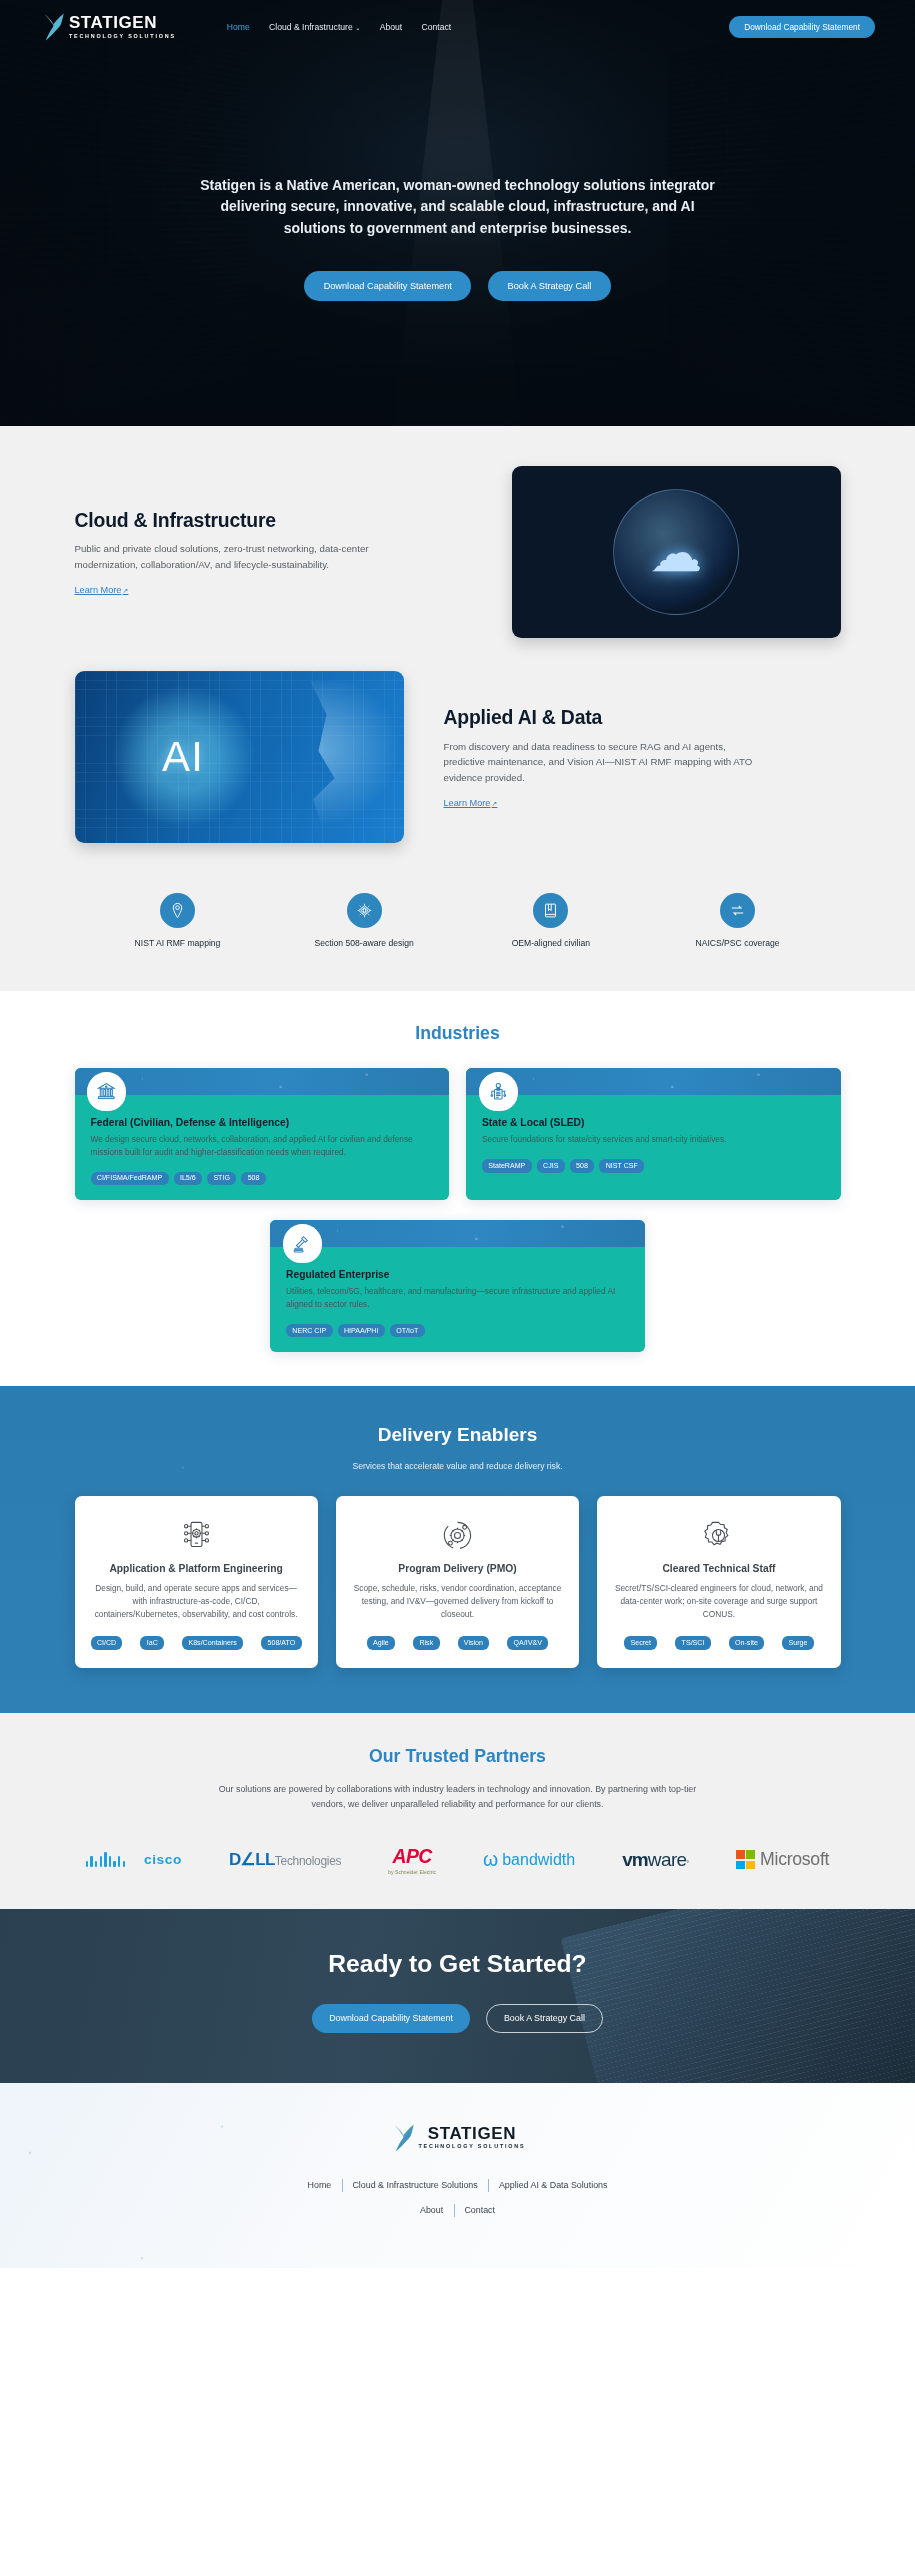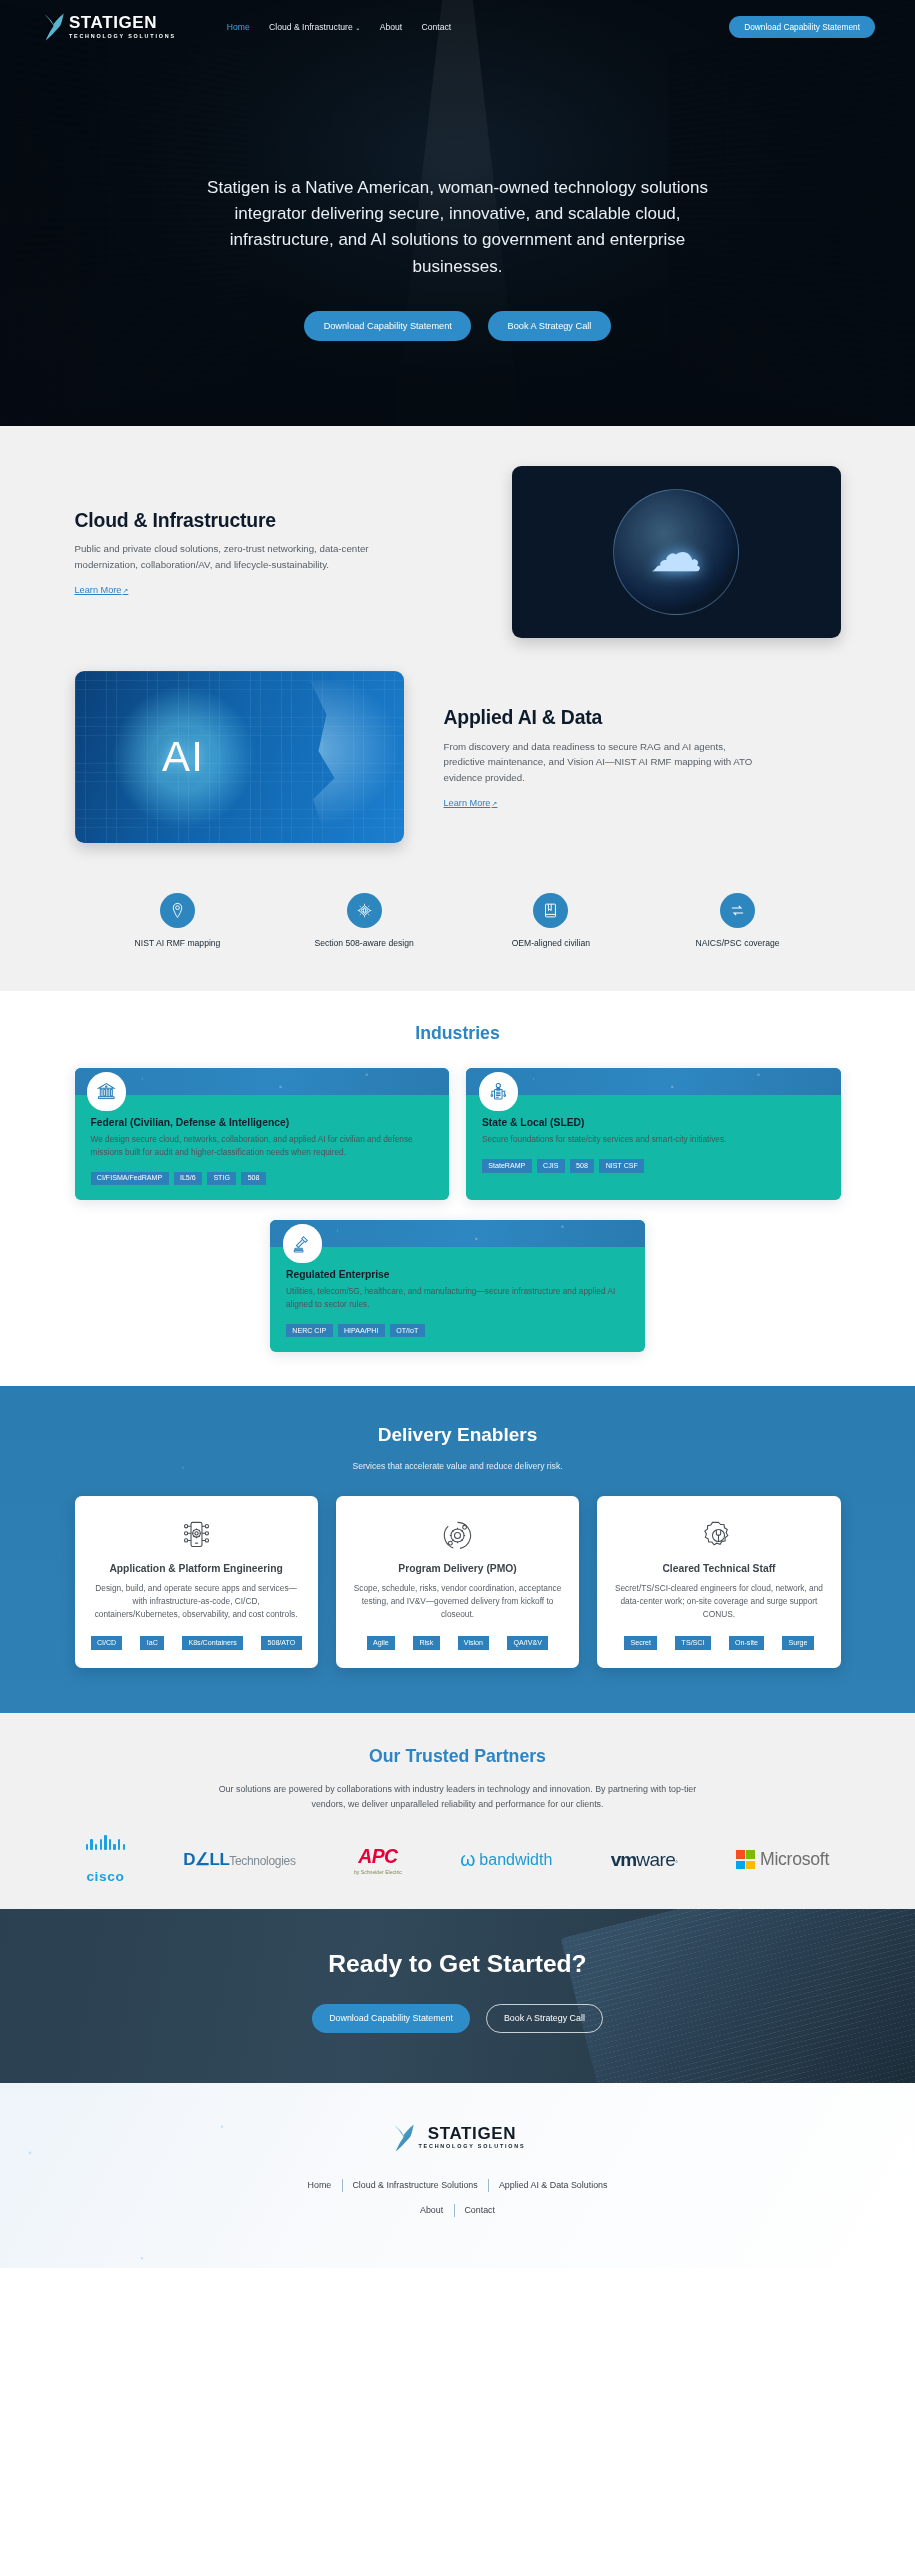--- a/index.html
+++ b/index.html
@@ -62,21 +62,21 @@
   }
   .btn-primary { background:#2e8dc8; color:#fff; }
   .nav-cta { margin-left:auto; height:22px; padding:0 15px; font-size:8.3px; }
 
   .hero-inner {
     position:relative; z-index:4; text-align:center; padding-top:100px;
   }
   .hero-title { font-size:24px; color:#3f9ad8; font-weight:bold; letter-spacing:0.1px; }
   .hero-sub {
     margin:20.6px auto 0; max-width:532px; color:#e9eff4;
-    font-size:17px; line-height:1.55; font-weight:400;
+    font-size:14px; line-height:1.55; font-weight:700;
   }
   .hero-btns { margin-top:31px; display:flex; justify-content:center; gap:17px; }
   .hero-btns .btn { height:30px; padding:0 19.4px; font-size:9.2px; }
 
   
   .solutions { background:#f1f1f1; padding:40px 0 43px; }
   .wrap { width:766px; margin:0 auto; }
   .sol-row { display:flex; align-items:center; gap:40px; }
   .sol-copy { flex:1; }
   .sol-h { font-size:19.4px; font-weight:bold; color:#0e1b2b; letter-spacing:-0.2px; }
@@ -165,21 +165,21 @@
   .card-icon {
     position:absolute; left:12.6px; top:4.6px; width:39px; height:39px; border-radius:50% 50% 46% 46%;
     background:#fff; display:flex; align-items:center; justify-content:center; z-index:3;
   }
   .card-icon svg { width:20.6px; height:20.6px; }
   .card-body { padding:22px 16px 15px; }
   .card-h { font-size:10.3px; font-weight:bold; color:#111c29; }
   .card-p { margin-top:5.1px; font-size:8.3px; line-height:1.55; color:#4c545c; }
   .tags { display:flex; flex-wrap:wrap; gap:5.1px; margin-top:12.6px; }
   .tag {
-    background:#2d80b9; color:#fff; border-radius:0; padding:2.9px 6.3px;
+    background:#2d80b9; color:#fff; border-radius:6px; padding:2.9px 6.3px;
     font-size:7.1px; white-space:nowrap; cursor:pointer;
   }
   .ind-card .card-body { min-height:97px; }
   .ind-wide-wrap { display:flex; justify-content:center; margin-top:19.4px; }
   .ind-card-wide { width:375px; }
 
   
   .enablers {
     padding:38px 0 45px; position:relative; overflow:hidden;
     background:
@@ -213,21 +213,21 @@
   
   .partners { background:#f1f1f1; padding:33px 0 29px; }
   .pt-title { text-align:center; font-size:17.7px; font-weight:bold; color:#2e85c2; }
   .pt-sub {
     margin:15px auto 16px; max-width:503px; text-align:center;
     font-size:8.9px; line-height:1.6; color:#4e565e;
   }
   .pt-logos { display:flex; align-items:center; justify-content:space-between; margin-top:29px; padding:0 11.4px; }
   .pt-logo { display:flex; align-items:center; justify-content:center; height:40px; }
 
-  .cisco { display:flex; flex-direction:column; align-items:center; gap:19px; }
+  .cisco { display:flex; flex-direction:row; align-items:center; gap:19px; }
   .cisco-bars { display:flex; align-items:flex-end; gap:2.3px; height:15px; }
   .cisco-bars i { width:2.3px; background:#1ba0e1; border-radius:1.1px; display:block; }
   .cisco-word { font-size:13.7px; font-weight:bold; color:#1ba0e1; letter-spacing:0.6px; }
 
   .dell-wrap { display:flex; align-items:baseline; }
   .dell-word { font-size:17px; font-weight:bold; color:#0f6cb4; letter-spacing:-0.6px; }
   .dell-tech { font-size:12px; color:#7e8a93; letter-spacing:-0.3px; }
 
   .apc-wrap { display:flex; flex-direction:column; align-items:center; }
   .apc-word { font-size:19.4px; font-weight:bold; font-style:italic; color:#e4003a; letter-spacing:-0.6px; }

